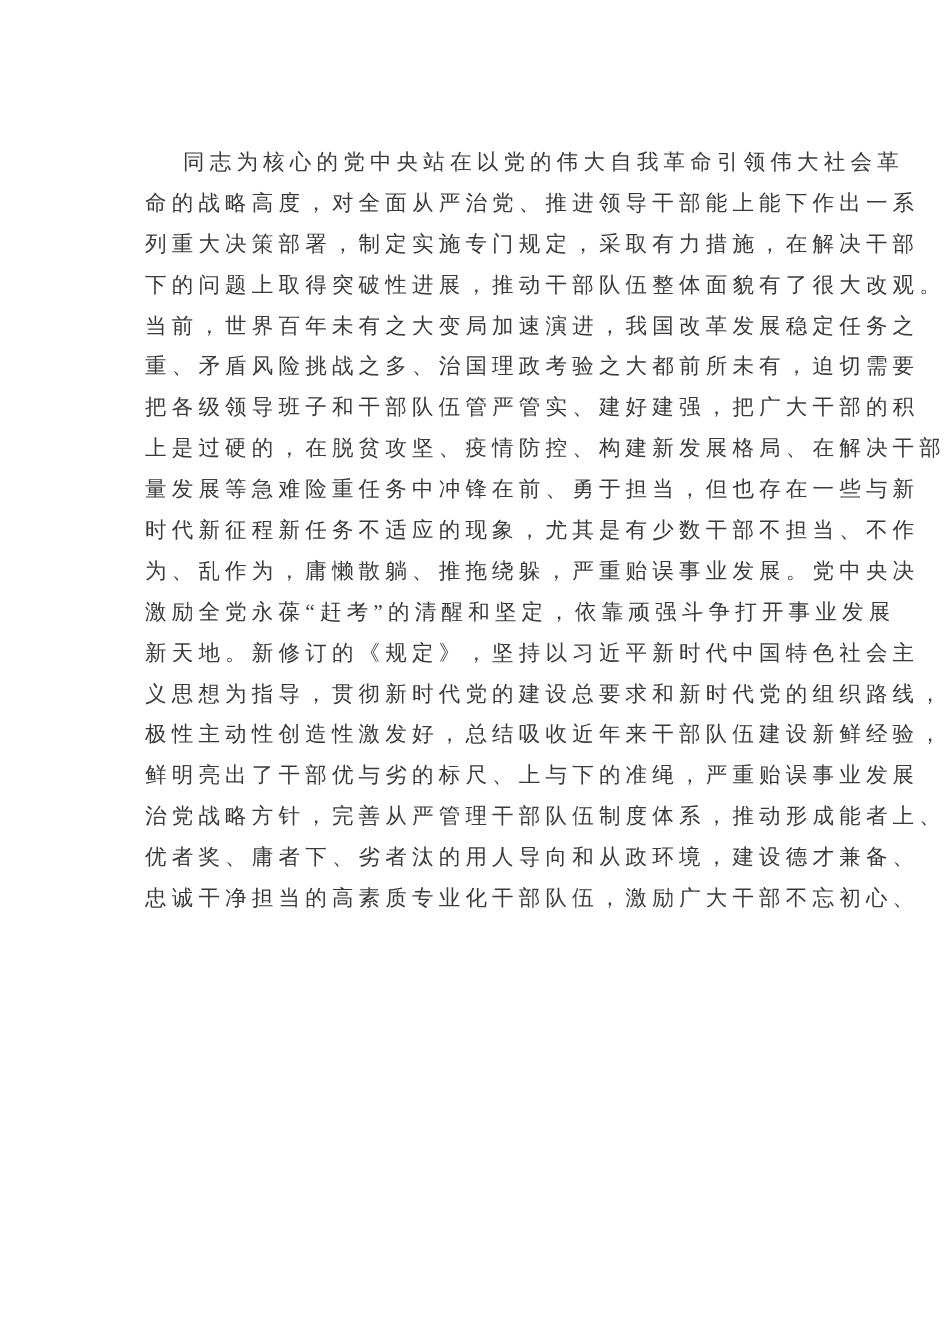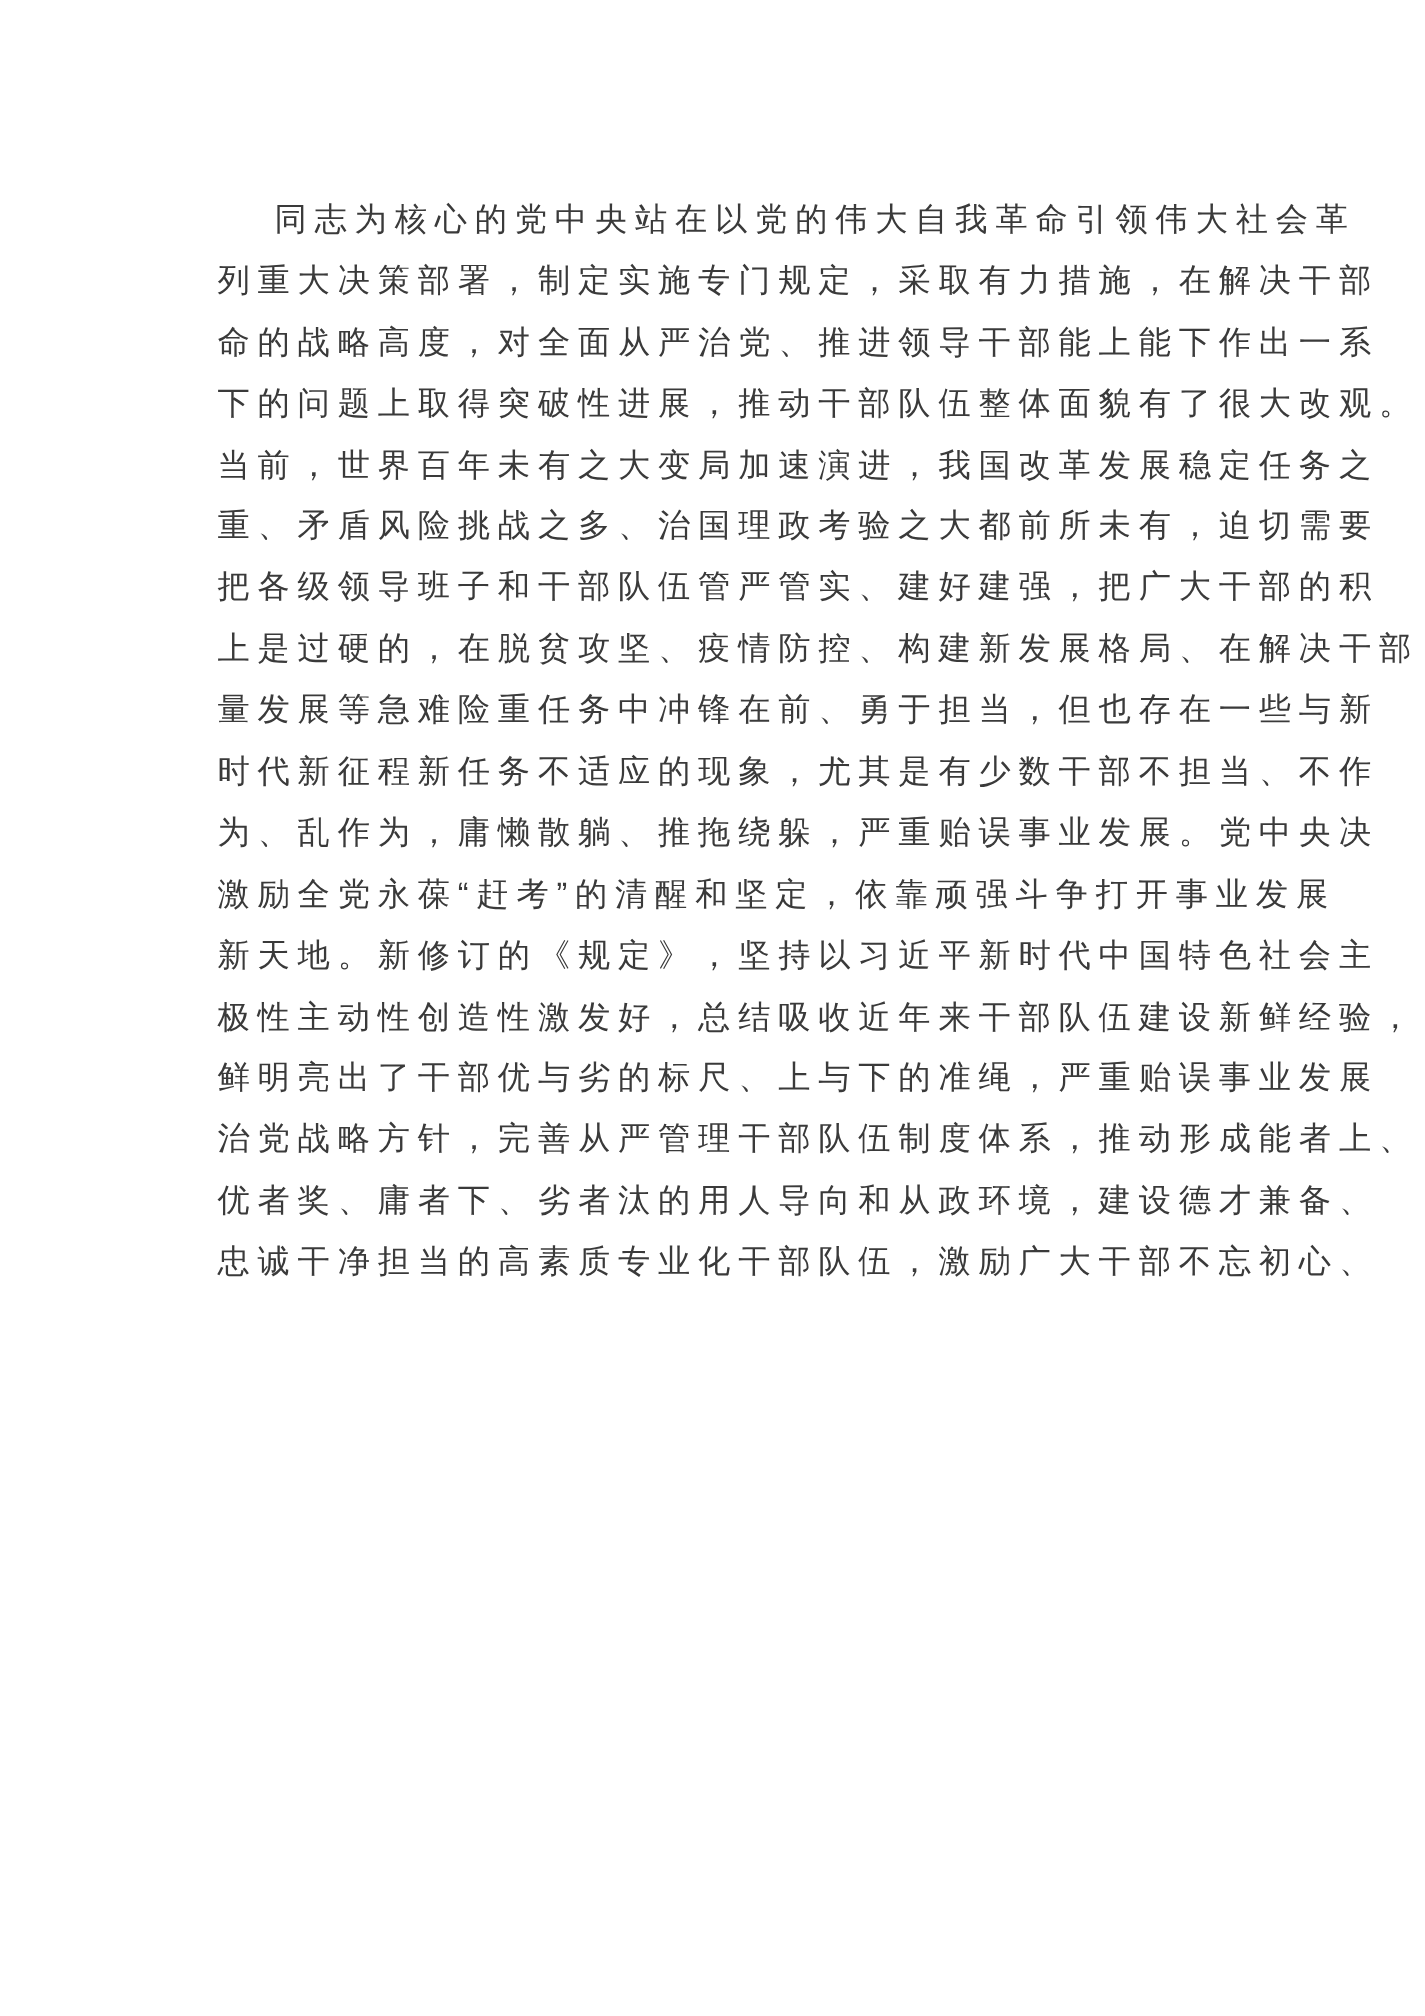--- a/index.html
+++ b/index.html
@@ -1,52 +1,53 @@
 <!DOCTYPE html>
 <html><head>
 <meta charset="utf-8">
 <style>
   html, body { margin: 0; padding: 0; background: #ffffff; }
   body { width: 950px; height: 1344px; position: relative; overflow: hidden; }
   .page { position: absolute; left: 0; top: 0; width: 950px; height: 1344px; background: #ffffff; }
   .body-text {
     position: absolute;
     left: 145px;
-    top: 128px;
+    top: 144px;
     width: 700px;
-    font-family: Liberation Sans, sans-serif;
+    font-family: Liberation Serif, serif;
     font-size: 21.5px;
     color: #3a3a3a;
     letter-spacing: 5.2px;
     text-align: right;
   }
   .line {
     height: 40.9px;
     line-height: 36px;
     white-space: nowrap;
   }
   .line.indent { padding-left: 38px; }
 </style>
 </head>
 <body>
 
 <div class="page">
   <div class="body-text">
     <div class="line indent">同志为核心的党中央站在以党的伟大自我革命引领伟大社会革</div>
+    <div class="line">命的战略高度，对全面从严治党、推进领导干部能上能下作出一系</div>
     <div class="line">列重大决策部署，制定实施专门规定，采取有力措施，在解决干部</div>
-    <div class="line">命的战略高度，对全面从严治党、推进领导干部能上能下作出一系</div>
     <div class="line">下的问题上取得突破性进展，推动干部队伍整体面貌有了很大改观。</div>
     <div class="line">当前，世界百年未有之大变局加速演进，我国改革发展稳定任务之</div>
     <div class="line">重、矛盾风险挑战之多、治国理政考验之大都前所未有，迫切需要</div>
     <div class="line">把各级领导班子和干部队伍管严管实、建好建强，把广大干部的积</div>
     <div class="line">上是过硬的，在脱贫攻坚、疫情防控、构建新发展格局、在解决干部</div>
     <div class="line">量发展等急难险重任务中冲锋在前、勇于担当，但也存在一些与新</div>
     <div class="line">时代新征程新任务不适应的现象，尤其是有少数干部不担当、不作</div>
     <div class="line">为、乱作为，庸懒散躺、推拖绕躲，严重贻误事业发展。党中央决</div>
     <div class="line">激励全党永葆“赶考”的清醒和坚定，依靠顽强斗争打开事业发展</div>
     <div class="line">新天地。新修订的《规定》，坚持以习近平新时代中国特色社会主</div>
+    <div class="line">义思想为指导，贯彻新时代党的建设总要求和新时代党的组织路线，</div>
     <div class="line">极性主动性创造性激发好，总结吸收近年来干部队伍建设新鲜经验，</div>
     <div class="line">鲜明亮出了干部优与劣的标尺、上与下的准绳，严重贻误事业发展</div>
     <div class="line">治党战略方针，完善从严管理干部队伍制度体系，推动形成能者上、</div>
     <div class="line">优者奖、庸者下、劣者汰的用人导向和从政环境，建设德才兼备、</div>
     <div class="line">忠诚干净担当的高素质专业化干部队伍，激励广大干部不忘初心、</div>
   </div>
 </div>
 
 </body></html>

